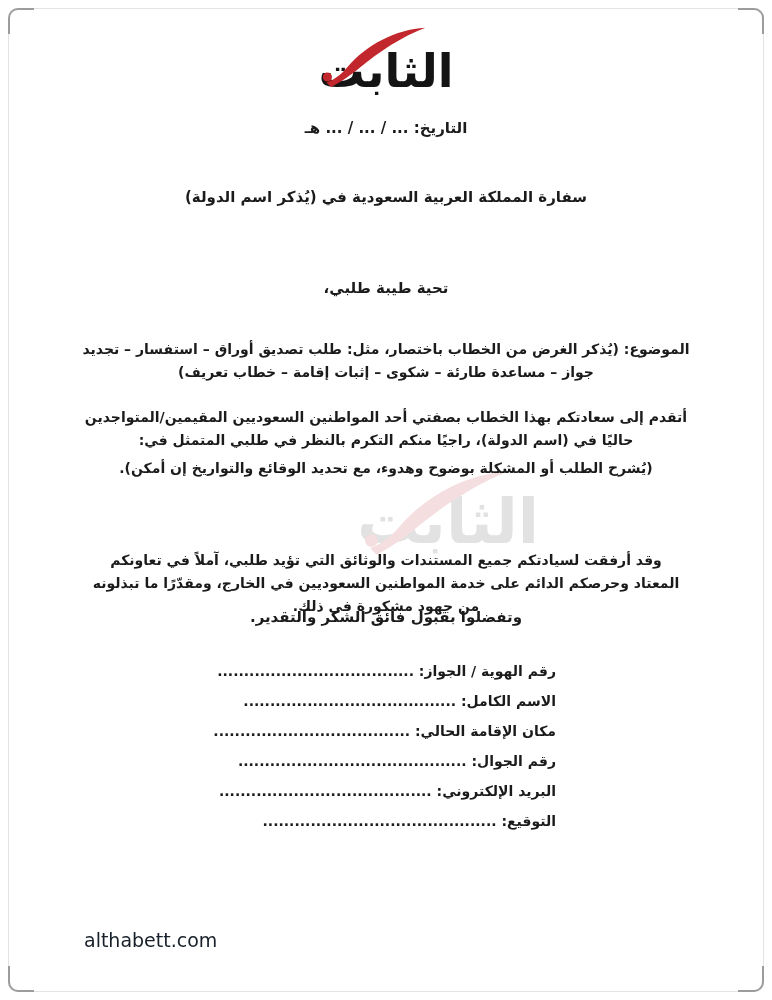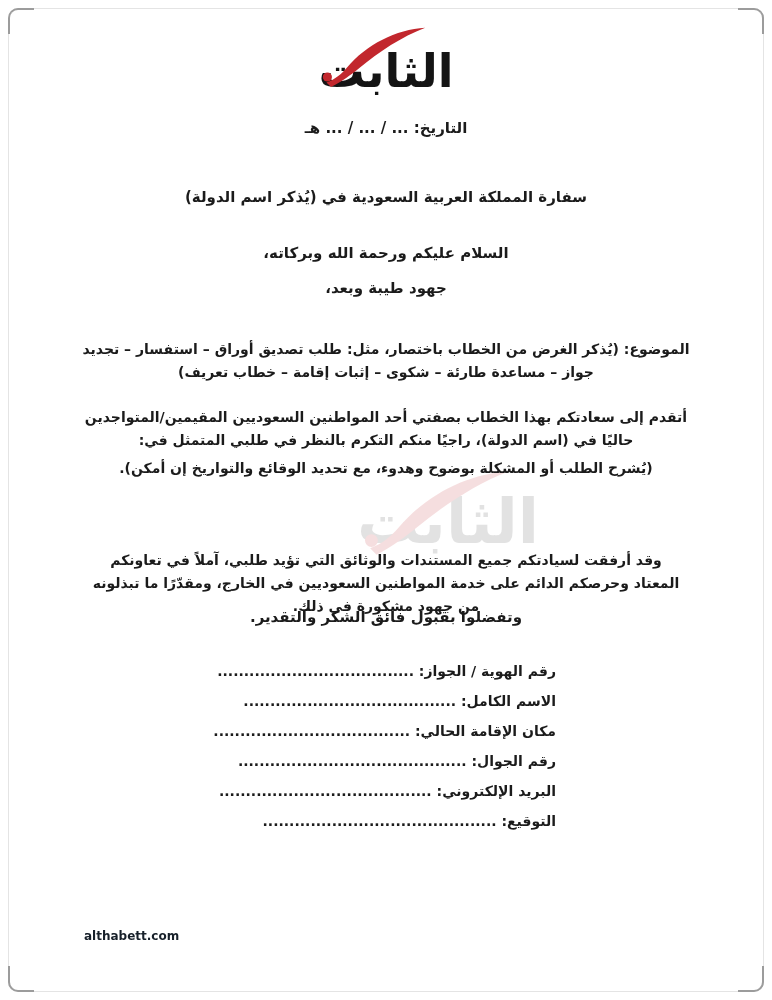--- a/index.html
+++ b/index.html
@@ -88,21 +88,21 @@
 
   .form {
     position: absolute; top: 662px; right: 216px;
     direction: rtl; text-align: right;
   }
   .form-row { font-size: 14px; font-weight: bold; line-height: 18px; margin-bottom: 12px; white-space: nowrap; }
   .f-dots { letter-spacing: 0.5px; }
 
   .site {
     position: absolute; left: 84px; top: 929px;
-    direction: ltr; font-size: 12px; font-weight: bold; color: #17202a;
+    direction: ltr; font-size: 19px; font-weight: normal; color: #17202a;
     z-index: 2;
   }
 </style>
 </head>
 <body>
 
 <div class="page">
 
   <div class="frame"></div>
   <div class="corner tl"></div>
@@ -124,22 +124,21 @@
       <path fill="currentColor" d="M116 4 C84 6 52 22 30 48 C24 55 18 60 8 64 L13 69 C26 62 34 56 44 48 C66 30 90 14 116 4 Z"></path>
       <circle fill="currentColor" cx="9" cy="58" r="5"></circle>
     </svg>
   </header>
 
   <main class="content">
 
     <p class="line pos-date">التاريخ: ... / ... / ... هـ</p>
     <p class="line pos-embassy">سفارة المملكة العربية السعودية في (يُذكر اسم الدولة)</p>
 
-    <p class="line pos-salam">السلام عليكم ورحمة الله وبركاته،</p>
-    <p class="line pos-tahiya">جهود طيبة وبعد،</p>
+    <p class="line pos-tahiya">تحية طيبة طلبي،</p>
 
     <p class="para pos-subject">الموضوع: (يُذكر الغرض من الخطاب باختصار، مثل: طلب تصديق أوراق – استفسار – تجديد جواز – مساعدة طارئة – شكوى – إثبات إقامة – خطاب تعريف)</p>
 
     <div class="para pos-body1">
       <p>أتقدم إلى سعادتكم بهذا الخطاب بصفتي أحد المواطنين السعوديين المقيمين/المتواجدين حاليًا في (اسم الدولة)، راجيًا منكم التكرم بالنظر في طلبي المتمثل في:</p>
       <p class="pos-note">(يُشرح الطلب أو المشكلة بوضوح وهدوء، مع تحديد الوقائع والتواريخ إن أمكن).</p>
     </div>
 
     <p class="para pos-body2">وقد أرفقت لسيادتكم جميع المستندات والوثائق التي تؤيد طلبي، آملاً في تعاونكم المعتاد وحرصكم الدائم على خدمة المواطنين السعوديين في الخارج، ومقدّرًا ما تبذلونه من جهود مشكورة في ذلك.</p>
 

